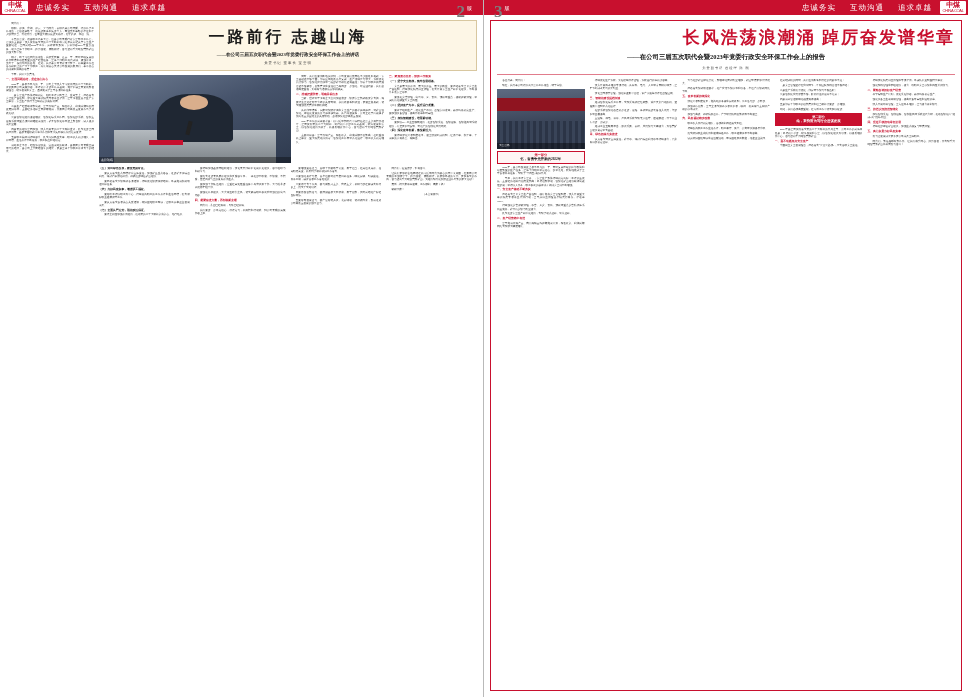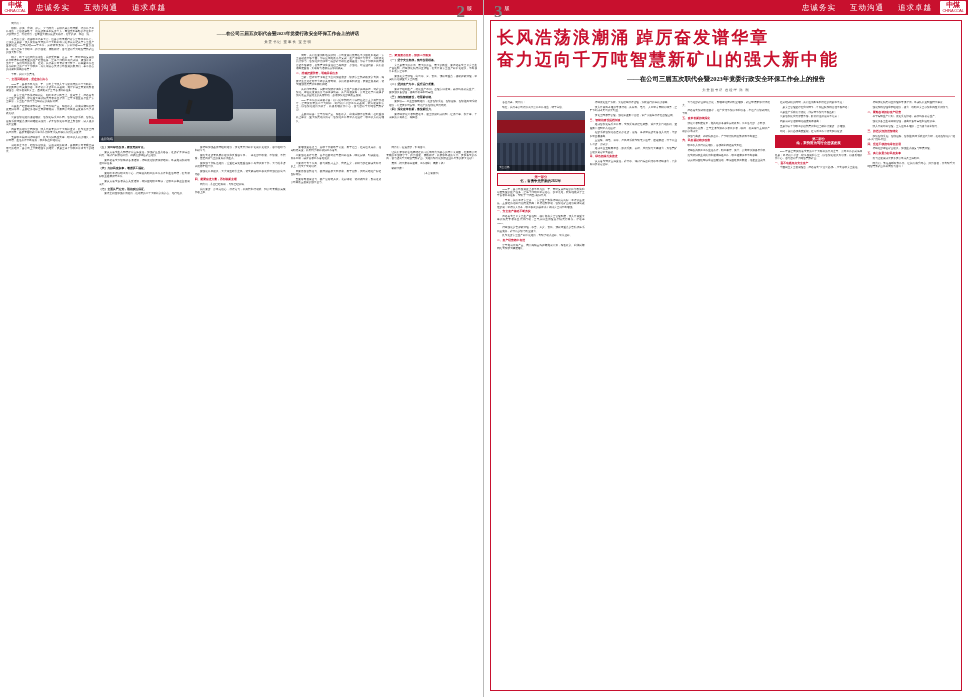--- a/index.html
+++ b/index.html
@@ -213,21 +213,21 @@
     padding:4px 6px 6px 6px;
   }
   .R-frame{
     border:1.5px solid #c8102e;
     height:100%;
     box-sizing:border-box;
     padding:6px 6px 5px 6px;
     display:flex;flex-direction:column;
   }
   .R-title{
-    text-align:left;
+    text-align:right;
     font-size:17px;
     font-weight:bold;
     color:#c8102e;
     letter-spacing:2px;
     line-height:22px;
     font-family:"Liberation Serif", serif;
   }
   .R-sub{
     text-align:center;
     font-size:6.4px;
@@ -326,20 +326,21 @@
           <p>二是生产经营取得新突破。全年原煤产量、销售收入、利润总额均创历史最好水平，主要经济指标全面超额完成，为集团公司高质量发展作出了积极贡献。</p>
           <p>三是智能化建设提速增效。智能化综采工作面、智能掘进系统、智能主运输系统等重点项目相继建成投用，矿井智能化水平迈上新台阶，减人提效成果显著。</p>
           <p>四是党的建设全面加强。深入开展党的二十大精神宣讲，扎实推进全面从严治党，基层党组织战斗堡垒作用和党员先锋模范作用充分发挥。</p>
           <p>五是职工获得感持续提升。扎实办好民生实事，职工收入稳步增长，工作环境、生活条件不断改善，职工队伍和谐稳定。</p>
           <p>成绩来之不易，经验弥足珍贵。这些成绩的取得，是集团公司党委正确领导的结果，是公司上下团结奋斗的结果，更是全体干部职工拼搏实干的结果。</p>
         </div>
 
         <div class="L-right">
 
           <div class="L-head">
+            <div class="L-title">一路前行  志越山海</div>
             <div class="L-sub">——在公司三届五次职代会暨2023年党委行政安全环保工作会上的讲话</div>
             <div class="L-byline">党委书记  董事长  宝雲明</div>
           </div>
 
           <div class="L-mid">
             <div class="photo-block">
               <div class="photo">
                 <div class="podium"></div>
                 <div class="person"></div>
                 <div class="face"></div>
@@ -426,21 +427,20 @@
       </div>
       <div class="logo">
         <span class="mark">中煤</span>
         <span>CHINA COAL</span>
       </div>
     </div>
 
     <div class="R-outer">
       <div class="R-frame">
         <div class="R-title">长风浩荡浪潮涌    踔厉奋发谱华章</div>
-        <div class="R-title">奋力迈向千万吨智慧新矿山的强大新中能</div>
         <div class="R-sub">——在公司三届五次职代会暨2023年党委行政安全环保工作会上的报告</div>
         <div class="R-byline">党委副书记  总经理  陈 刚</div>
         <div class="R-rule"></div>
 
         <div class="R-grid">
 
           <div class="col">
             <p>各位代表，同志们：</p>
             <p>现在，我代表公司行政向大会作工作报告，请予审议。</p>
 

